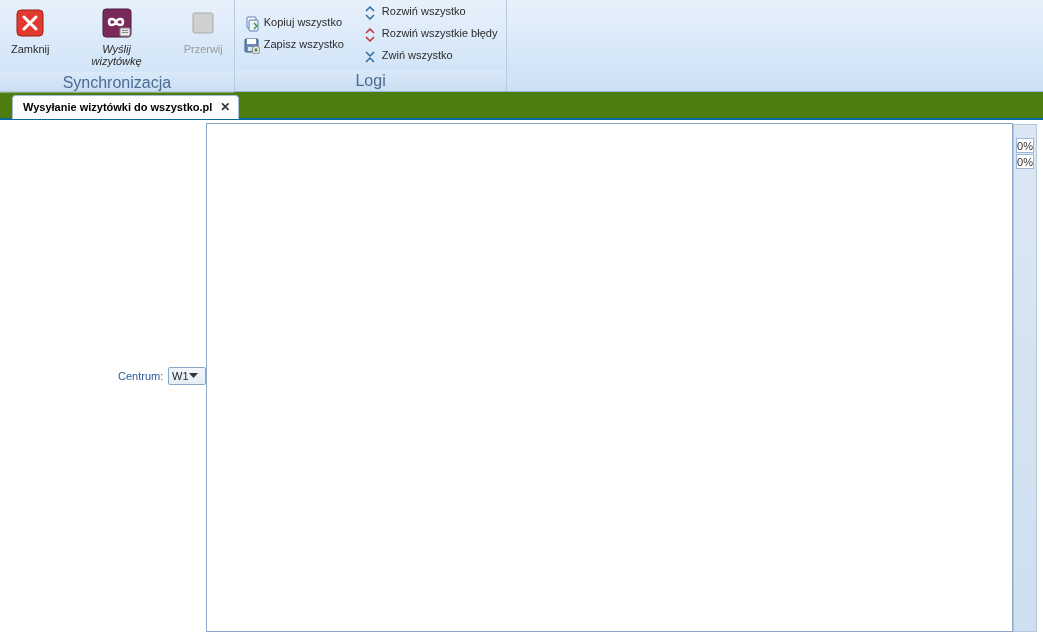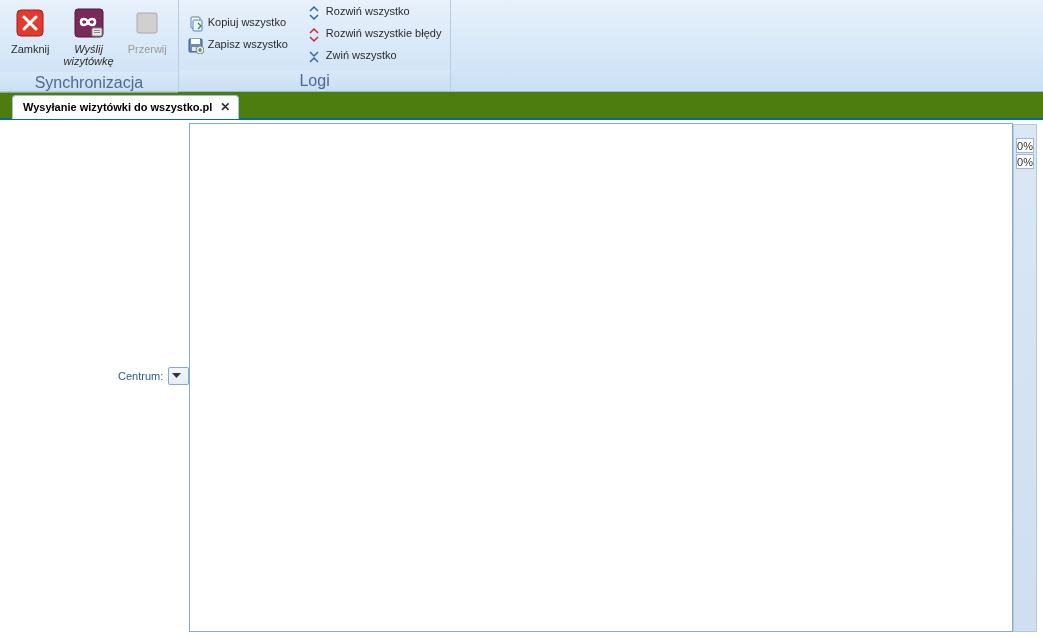--- a/index.html
+++ b/index.html
@@ -15,20 +15,21 @@
       border-right: 1px solid #b8cce0;
       display: flex;
       flex-direction: column;
       height: 100%;
     }
     .ribbon-group-buttons {
       display: flex;
       flex: 1;
       align-items: flex-start;
       padding: 2px 4px;
+      gap: 28px;
     }
     .ribbon-group-label {
       text-align: center;
       font-size: 16px;
       color: #4b6b94;
       padding: 2px 0 1px;
       background: linear-gradient(to bottom, rgba(255,255,255,0.2), rgba(200,220,240,0.5));
     }
     .big-btn {
       display: flex;
@@ -248,20 +249,21 @@
     <span>Wysyłanie wizytówki do wszystko.pl</span>
     <span class="close-x">✕</span>
   </div>
 </div>
 
 <div class="content-area">
   <div class="main-panel">
     <div class="centrum-row">
       <label>Centrum:</label>
       <div class="combo">
+        <span class="val">W1</span>
         <span class="dd">
           <svg width="9" height="6" viewBox="0 0 9 6">
               <path d="M0 0 L4.5 5 L9 0 Z" fill="#333"></path>
             </svg>
         </span>
       </div>
     </div>
     <div class="log-box"></div>
     <div class="footer-box">
       <div class="progress">

